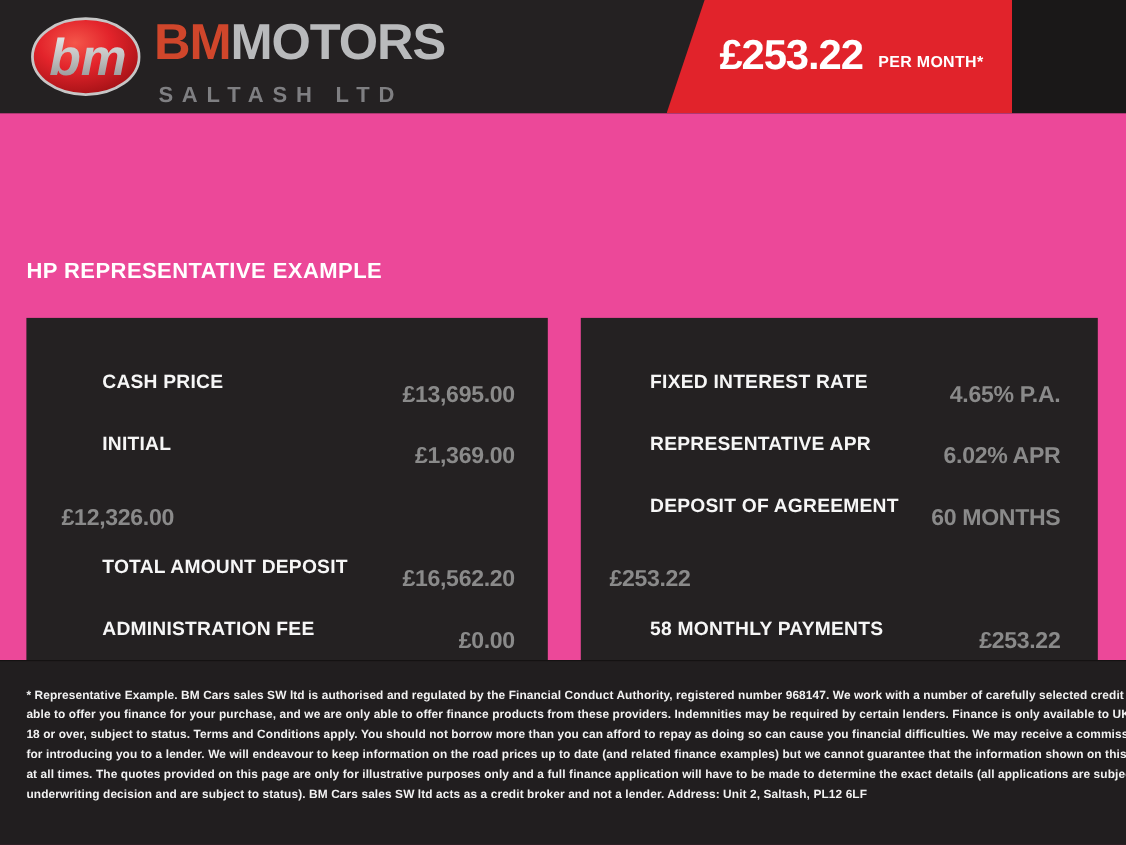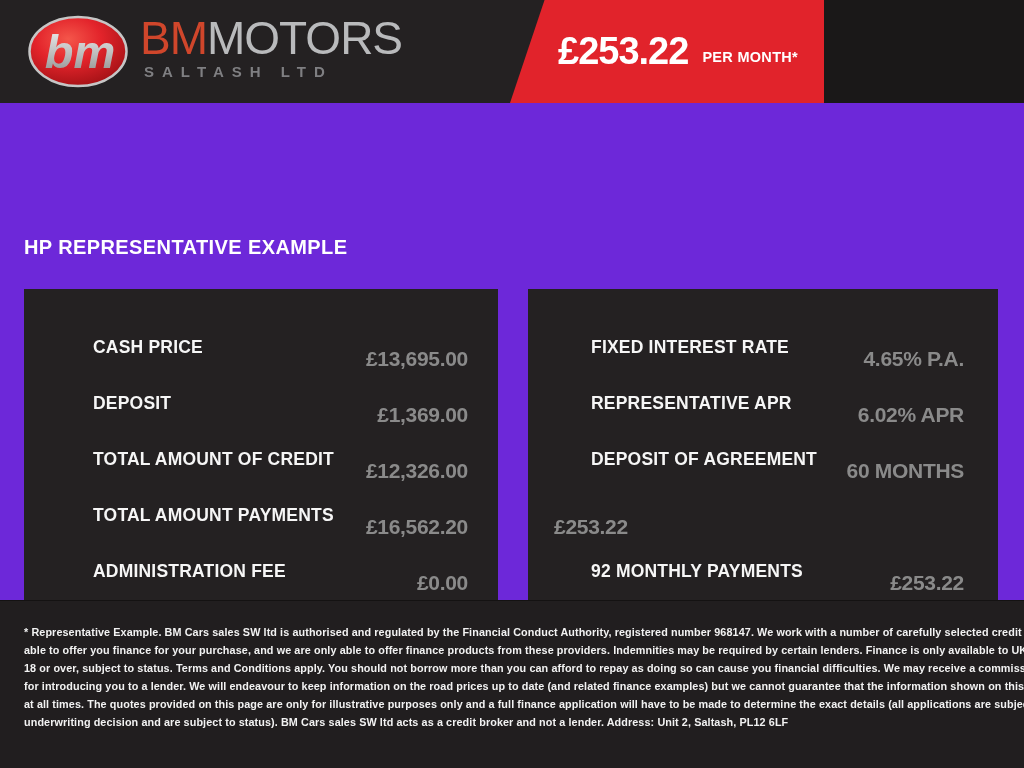--- a/index.html
+++ b/index.html
@@ -4,48 +4,48 @@
 <style>
   html,body{margin:0;padding:0;}
   body{
     width:1024px;height:768px;overflow:hidden;position:relative;
     background:#1a1818;
     font-family:"Liberation Sans",sans-serif;
     -webkit-font-smoothing:antialiased;
   }
   
   .header{
-    position:absolute;top:0;left:0;width:824px;height:103px;
+    position:absolute;top:0;left:0;width:920px;height:103px;
     background:#242122;overflow:hidden;
   }
   .logo-badge{position:absolute;left:28px;top:15px;width:100px;height:73px;}
   .brand-text{position:absolute;left:140px;top:14px;}
-  .brand-line1{font-size:46px;font-weight:normal;letter-spacing:-1px;line-height:48px;white-space:nowrap;}
+  .brand-line1{font-size:46px;font-weight:bold;letter-spacing:-1px;line-height:48px;white-space:nowrap;}
   .brand-bm{color:#d0462b;}
   .brand-motors{color:#b9babc;}
   .brand-sub{
-    margin-top:1px;margin-left:4px;
-    font-size:15px;font-weight:bold;color:#7f7f82;letter-spacing:8px;white-space:nowrap;
+    margin-top:14px;margin-left:4px;
+    font-size:20px;font-weight:bold;color:#7f7f82;letter-spacing:8px;white-space:nowrap;
   }
   .price-banner{
     position:absolute;top:0;right:0;width:314px;height:103px;
     background:#e1232b;
     clip-path:polygon(11% 0,100% 0,100% 100%,0 100%);
     display:flex;align-items:center;
   }
   .price-amount{
     margin-left:48px;color:#ffffff;font-size:38px;font-weight:bold;letter-spacing:-1px;
   }
   .price-period{
     margin-left:14px;margin-top:10px;color:#ffffff;font-size:14.5px;font-weight:bold;letter-spacing:0.3px;
   }
   
   .main{
     position:absolute;top:103px;left:0;width:1024px;height:497px;
-    background:#6d28d9;
+    background:#ec4899;
   }
   .page-title{
     position:absolute;left:24px;top:133px;
     color:#ffffff;font-size:20px;font-weight:bold;letter-spacing:0.4px;
   }
   .panel{
     position:absolute;top:186px;height:384px;background:#242122;
     box-sizing:border-box;display:block;
   }
   .panel-left{left:24px;width:474px;padding:30px 30px 0 32px;}
@@ -103,29 +103,28 @@
 </div>
 
 <div class="main">
   <div class="page-title">HP REPRESENTATIVE EXAMPLE</div>
   <div class="panel panel-left">
       <div class="row">
         <span class="lab">CASH PRICE</span>
         <span class="val">£13,695.00</span>
       </div>
       <div class="row">
-        <span class="lab">DEPOSIT</span>
+        <span class="lab">INITIAL</span>
         <span class="val">£1,369.00</span>
       </div>
       <div class="row">
-        <span class="lab">TOTAL AMOUNT OF CREDIT</span>
         <span class="val">£12,326.00</span>
       </div>
       <div class="row">
-        <span class="lab">TOTAL AMOUNT PAYMENTS</span>
+        <span class="lab">TOTAL AMOUNT DEPOSIT</span>
         <span class="val">£16,562.20</span>
       </div>
       <div class="row">
         <span class="lab">ADMINISTRATION FEE</span>
         <span class="val">£0.00</span>
       </div>
       <div class="row">
         <span class="lab">OPTION TO PURCHASE FEE</span>
         <span class="val">£0.00</span>
       </div>
@@ -140,21 +139,21 @@
         <span class="val">6.02% APR</span>
       </div>
       <div class="row">
         <span class="lab">DEPOSIT OF AGREEMENT</span>
         <span class="val">60 MONTHS</span>
       </div>
       <div class="row">
         <span class="val">£253.22</span>
       </div>
       <div class="row">
-        <span class="lab">92 MONTHLY PAYMENTS</span>
+        <span class="lab">58 MONTHLY PAYMENTS</span>
         <span class="val">£253.22</span>
       </div>
       <div class="row">
         <span class="lab">FINAL PAYMENT</span>
         <span class="val">£253.22</span>
       </div>
     </div>
 </div>
 
 <div class="footer">

